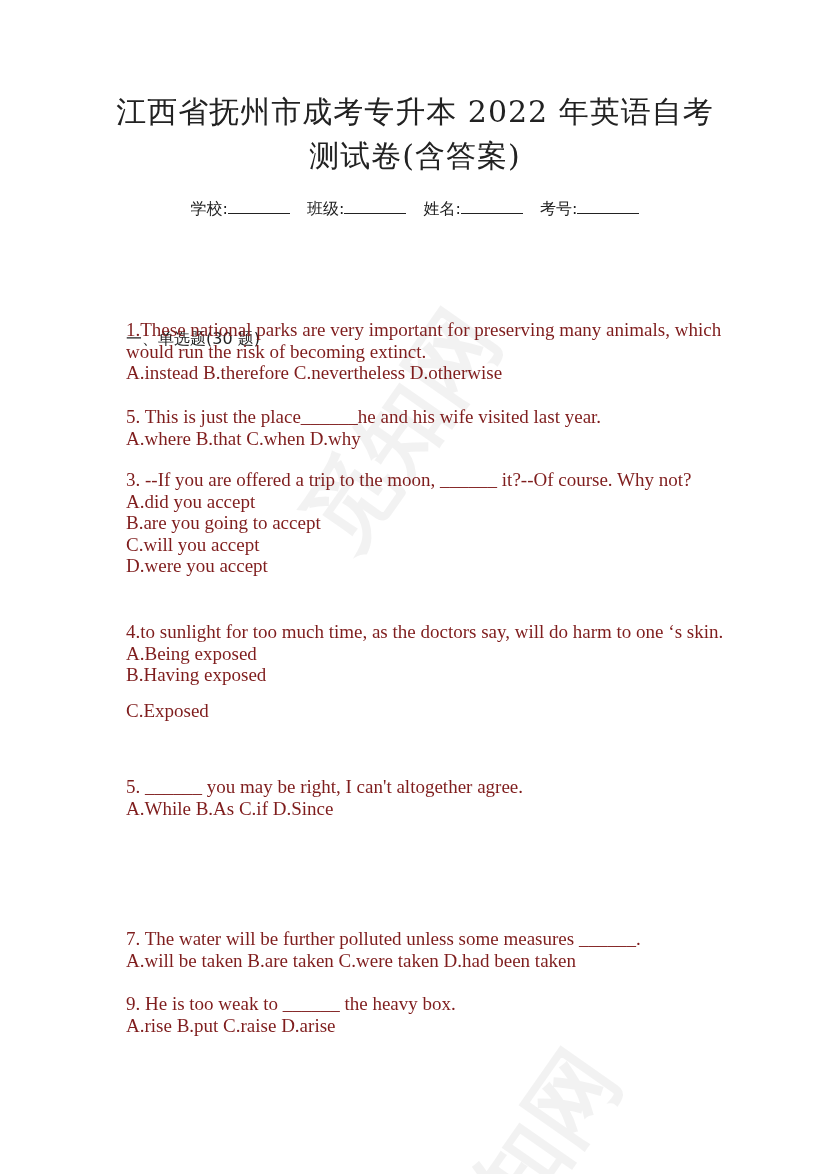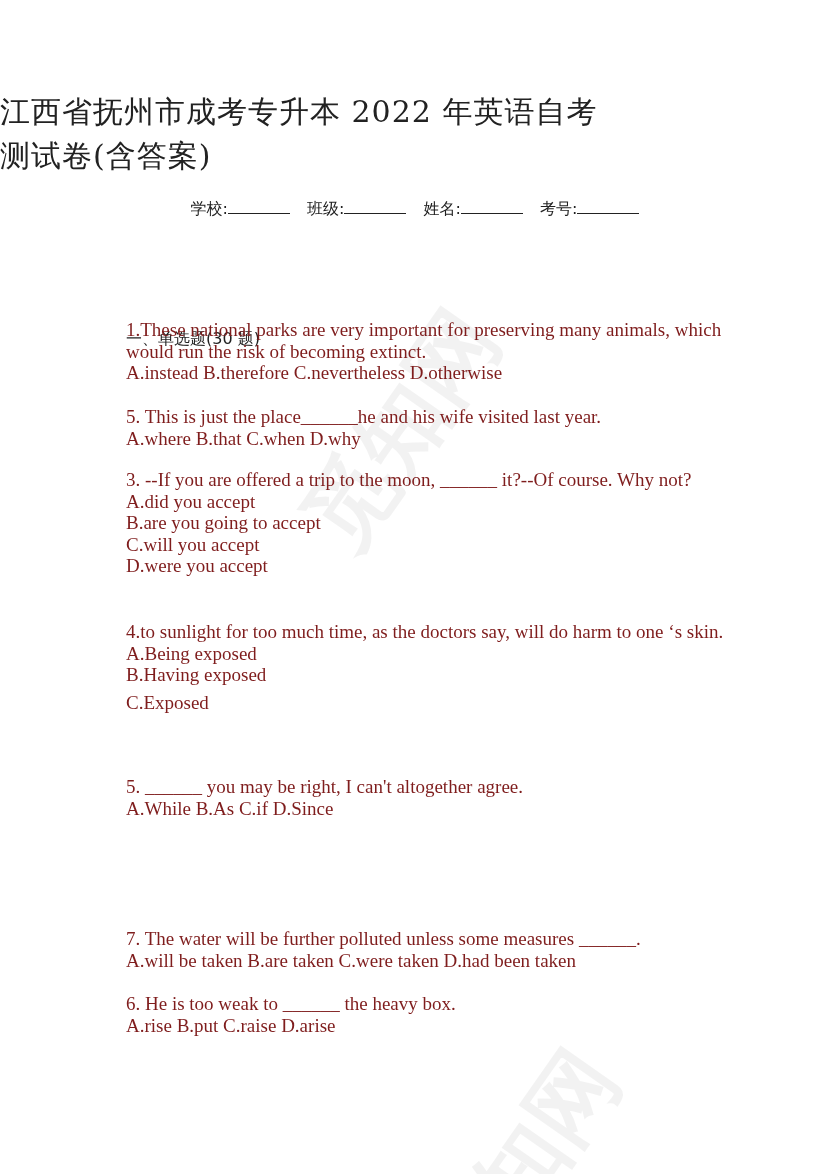--- a/index.html
+++ b/index.html
@@ -1,19 +1,19 @@
 <!DOCTYPE html>
 <html><head>
 <meta charset="utf-8">
 <style>
   html, body { margin: 0; padding: 0; background: #ffffff; }
   body { width: 830px; height: 1174px; position: relative; overflow: hidden; }
   .page { position: absolute; left: 0; top: 0; width: 830px; height: 1174px; background: #ffffff; }
   .title {
-    position: absolute; left: 0; width: 830px; 
+    position: absolute; left: 0; width: 830px; text-align: center;
     font-family: "DejaVu Serif", "Liberation Serif", serif;
     font-size: 30px; color: #222; letter-spacing: 1px;
   }
   .t1 { top: 92px; }
   .t2 { top: 136px; }
   .fields {
     position: absolute; top: 199px; left: 0; width: 830px; text-align: center;
     font-family: "DejaVu Sans", "Liberation Sans", sans-serif; font-size: 16px; color: #222;
   }
   .fields span.f { margin: 0 6px; }
@@ -71,32 +71,32 @@
     <div>A.did you accept</div>
     <div>B.are you going to accept</div>
     <div>C.will you accept</div>
     <div>D.were you accept</div>
   </div>
 
   <div class="q" style="top:621px">
     <div>4.to sunlight for too much time, as the doctors say, will do harm to one ‘s skin.</div>
     <div>A.Being exposed</div>
     <div>B.Having exposed</div>
-    <div style="margin-top:6px">C.Exposed</div>
+    <div style="margin-top:14px">C.Exposed</div>
   </div>
 
   <div class="q" style="top:776px">
     <div>5. ______ you may be right, I can't altogether agree.</div>
     <div>A.While B.As C.if D.Since</div>
   </div>
 
 
   <div class="q" style="top:928px">
     <div>7. The water will be further polluted unless some measures ______.</div>
     <div>A.will be taken B.are taken C.were taken D.had been taken</div>
   </div>
 
   <div class="q" style="top:993px">
-    <div>6. He is too weak to ______ the heavy box.</div>
+    <div>9. He is too weak to ______ the heavy box.</div>
     <div>A.rise B.put C.raise D.arise</div>
   </div>
 
 </div>
 
 </body></html>

